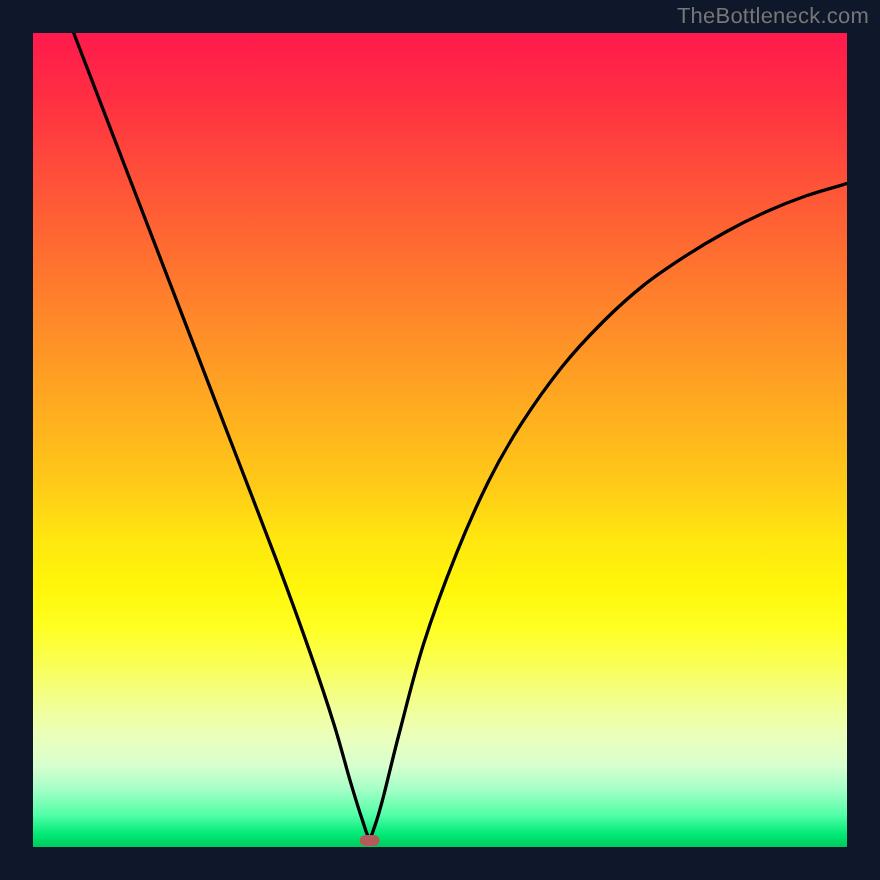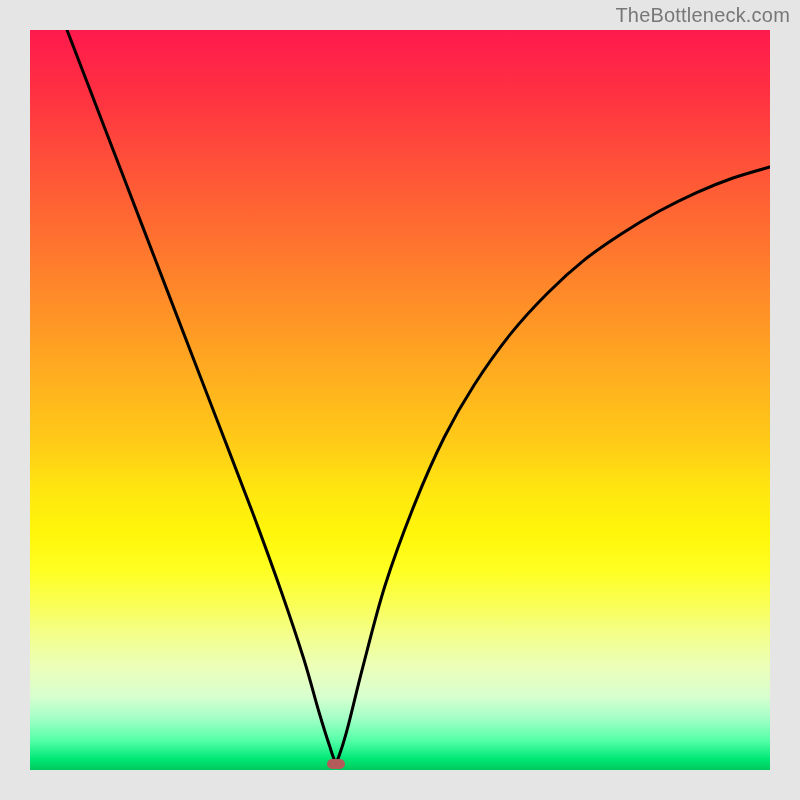--- a/index.html
+++ b/index.html
@@ -8,21 +8,21 @@
     width: 800px;
     height: 800px;
     overflow: hidden;
     background: #000;
     font-family: Arial, Helvetica, sans-serif;
   }
   .frame {
     position: relative;
     width: 800px;
     height: 800px;
-    background: #e5e5e5;
+    background: #0f172a;
   }
   .plot-area {
     position: absolute;
     left: 30px;
     top: 30px;
     width: 740px;
     height: 740px;
     overflow: hidden;
   }
   .gradient-bg {

